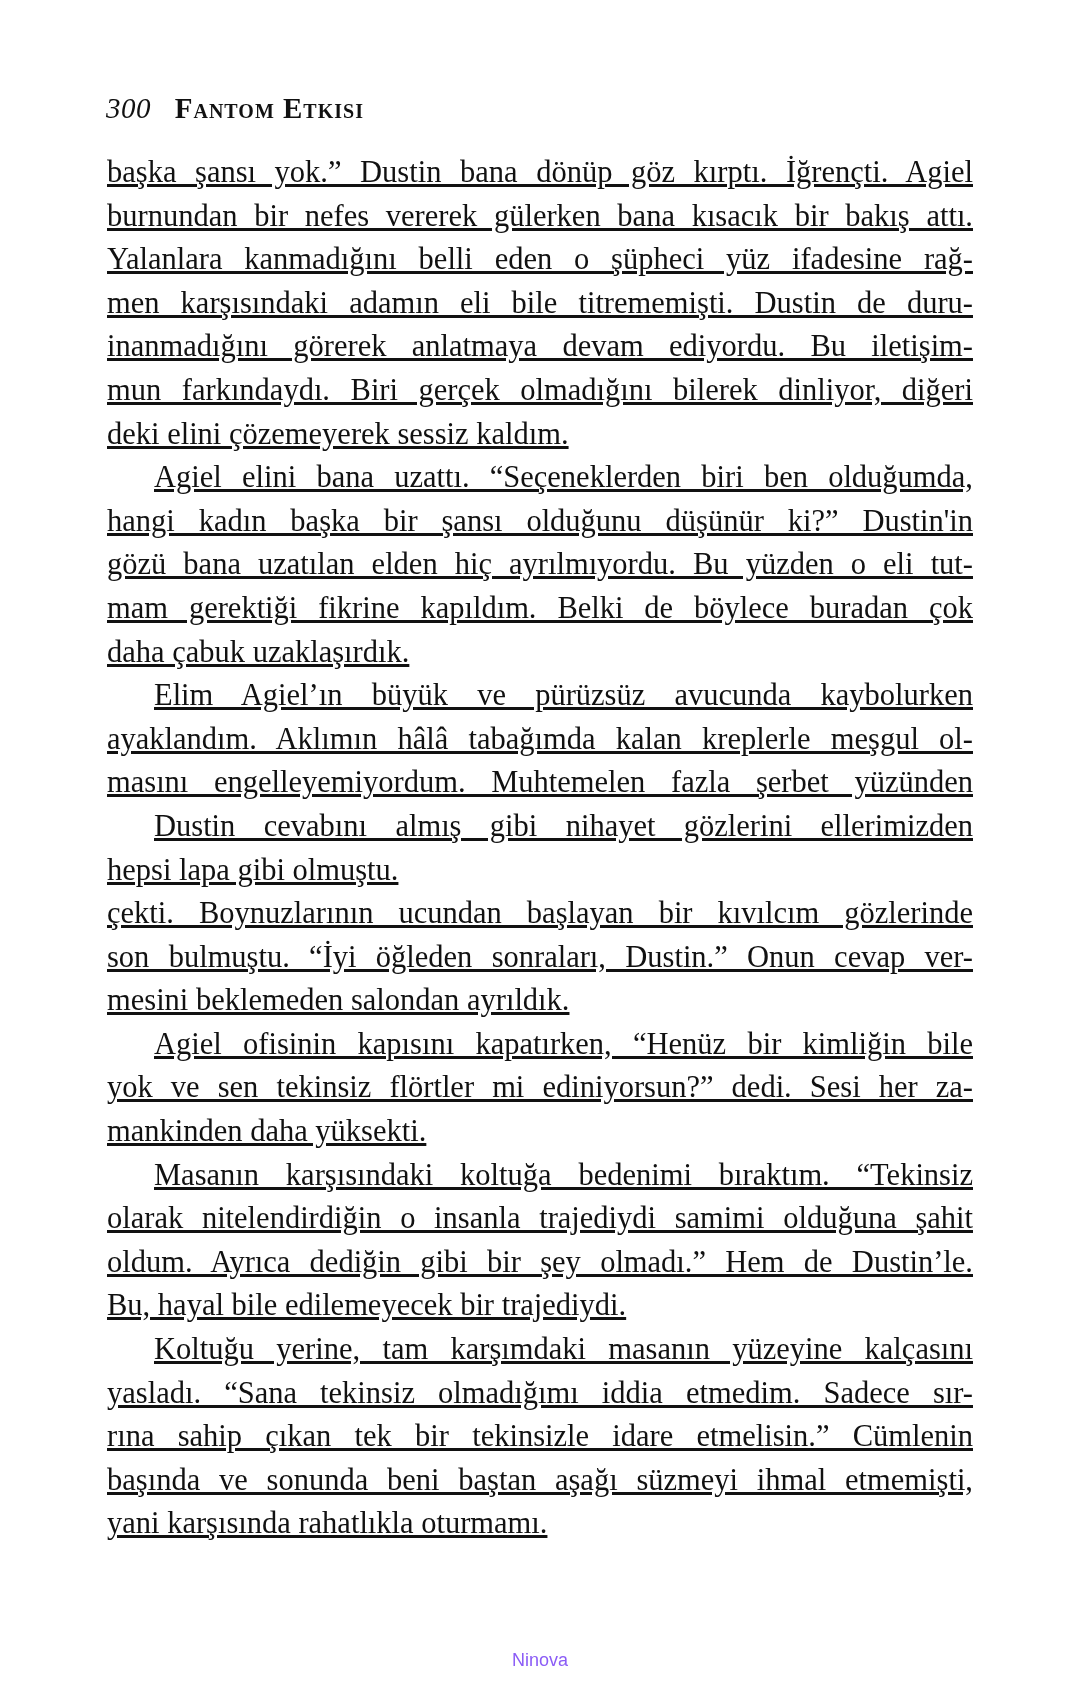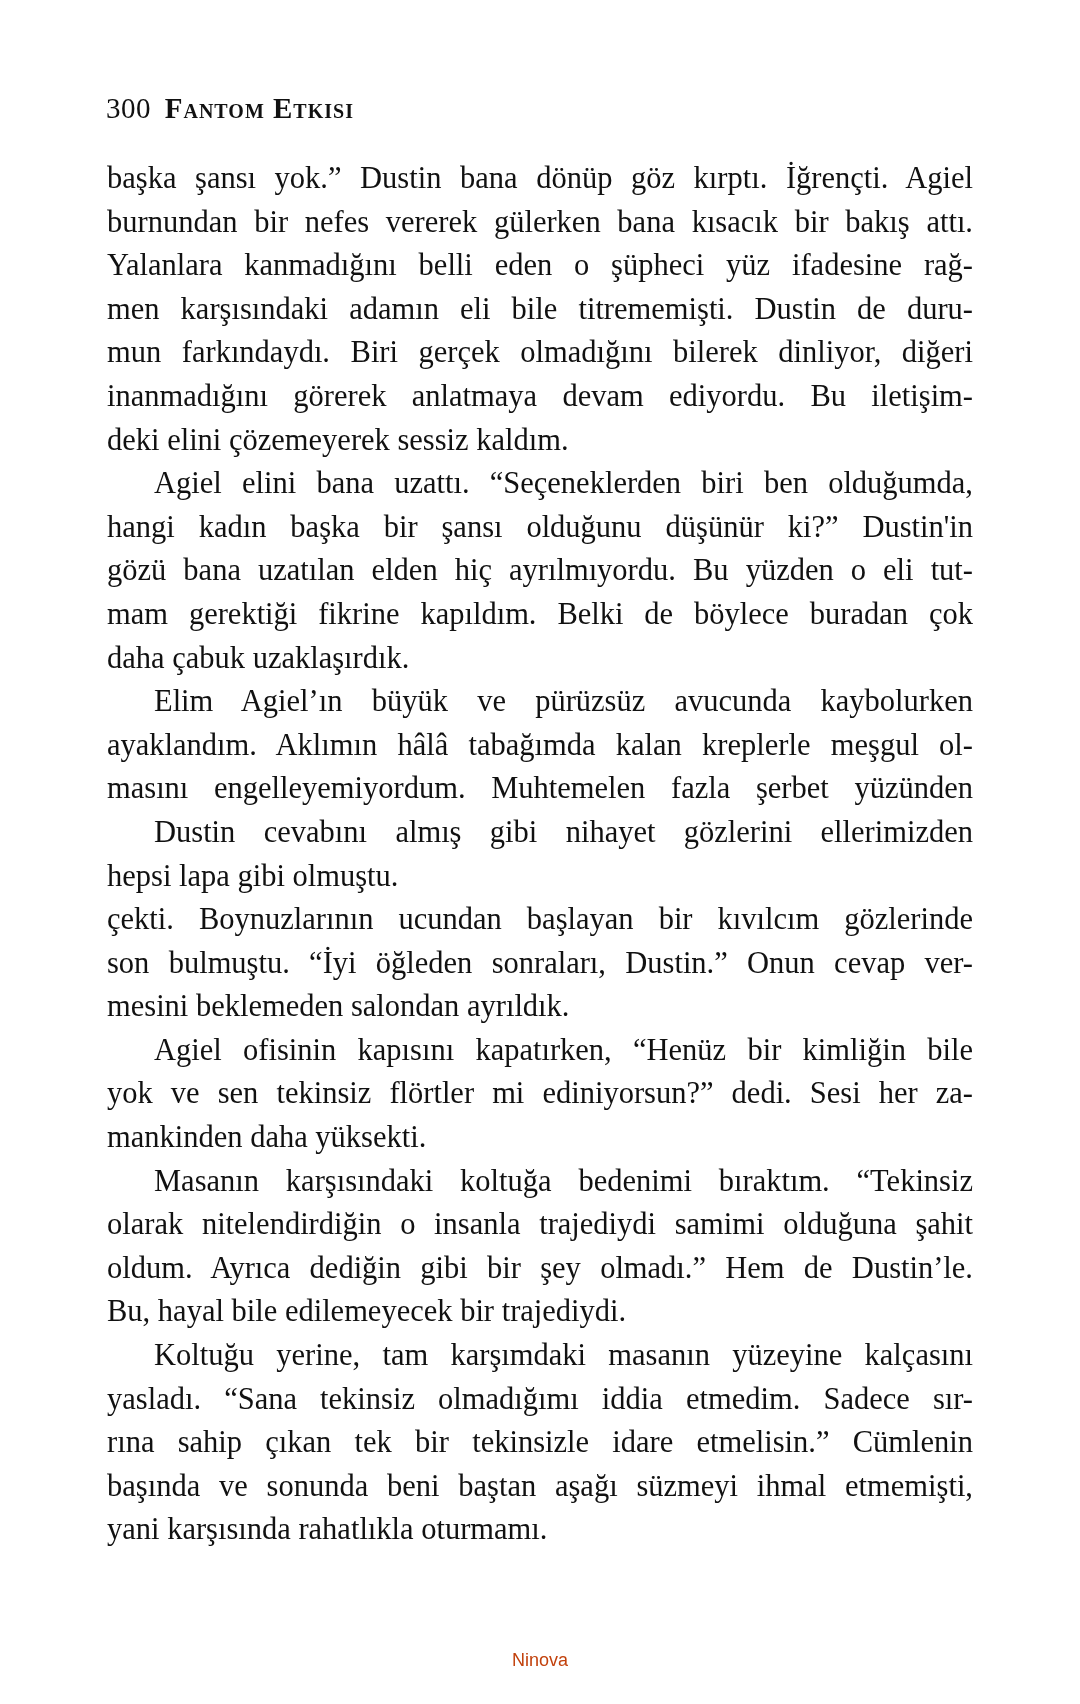--- a/index.html
+++ b/index.html
@@ -26,32 +26,34 @@
       position: absolute;
       left: 106px;
       top: 90px;
       font-size: 29px;
       line-height: 36px;
       letter-spacing: 0.5px;
       color: #111;
       white-space: nowrap;
     }
     .running-head .page-number {
-      margin-right: 6px;
+      margin-right: 16px;
+      font-style: italic;
     }
     .running-head .book-title {
       font-variant: small-caps;
       letter-spacing: 1px;
       font-weight: bold;
     }
     .body-text {
       position: absolute;
       left: 107px;
-      top: 157px;
+      top: 151px;
       width: 866px;
+      text-decoration: underline;
     }
     .line {
       display: block;
       height: 43.6px;
       line-height: 43.6px;
       font-size: 30.5px;
       white-space: nowrap;
       text-align: justify;
       text-align-last: justify;
       color: #111;
@@ -63,40 +65,40 @@
       text-align-last: left;
     }
     .footer {
       position: absolute;
       left: 0;
       width: 1080px;
       top: 1650px;
       text-align: center;
       font-family: "Liberation Sans", "DejaVu Sans", sans-serif;
       font-size: 18px;
-      color: #c2410c;
+      color: #8b5cf6;
     }
   </style>
 </head>
 <body>
 
 <div class="page">
 
   <div class="running-head">
     <span class="page-number">300</span>
     <span class="book-title">Fantom Etkisi</span>
   </div>
 
   <div class="body-text">
     <span class="line">başka şansı yok.” Dustin bana dönüp göz kırptı. İğrençti. Agiel</span>
     <span class="line">burnundan bir nefes vererek gülerken bana kısacık bir bakış attı.</span>
     <span class="line">Yalanlara kanmadığını belli eden o şüpheci yüz ifadesine rağ-</span>
     <span class="line">men karşısındaki adamın eli bile titrememişti. Dustin de duru-</span>
+    <span class="line">inanmadığını görerek anlatmaya devam ediyordu. Bu iletişim-</span>
     <span class="line">mun farkındaydı. Biri gerçek olmadığını bilerek dinliyor, diğeri</span>
-    <span class="line">inanmadığını görerek anlatmaya devam ediyordu. Bu iletişim-</span>
     <span class="line last">deki elini çözemeyerek sessiz kaldım.</span>
     <span class="line indent">Agiel elini bana uzattı. “Seçeneklerden biri ben olduğumda,</span>
     <span class="line">hangi kadın başka bir şansı olduğunu düşünür ki?” Dustin'in</span>
     <span class="line">gözü bana uzatılan elden hiç ayrılmıyordu. Bu yüzden o eli tut-</span>
     <span class="line">mam gerektiği fikrine kapıldım. Belki de böylece buradan çok</span>
     <span class="line last">daha çabuk uzaklaşırdık.</span>
     <span class="line indent">Elim Agiel’ın büyük ve pürüzsüz avucunda kaybolurken</span>
     <span class="line">ayaklandım. Aklımın hâlâ tabağımda kalan kreplerle meşgul ol-</span>
     <span class="line">masını engelleyemiyordum. Muhtemelen fazla şerbet yüzünden</span>
     <span class="line indent">Dustin cevabını almış gibi nihayet gözlerini ellerimizden</span>

